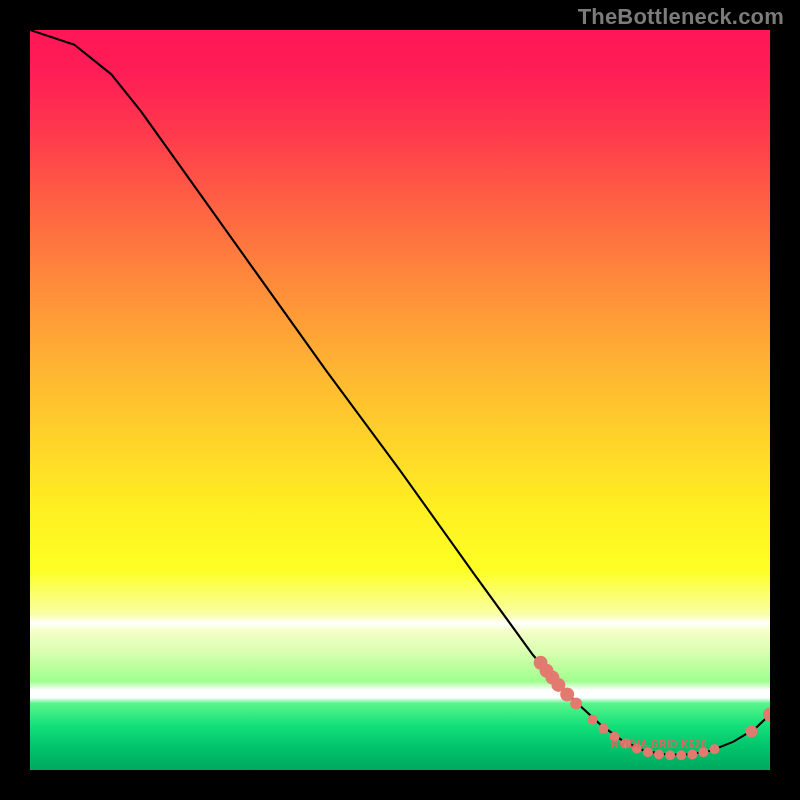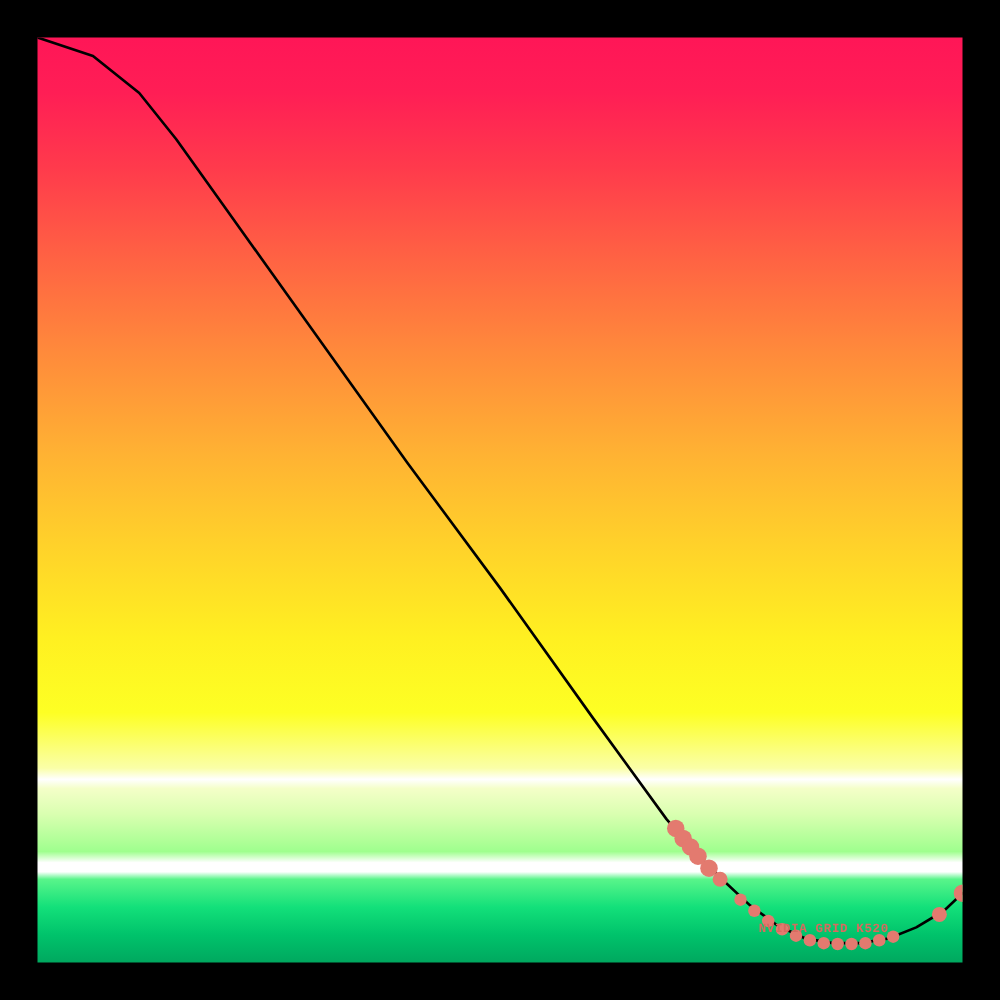--- a/index.html
+++ b/index.html
@@ -87,20 +87,21 @@
     white-space: nowrap;
     transform: translate(-50%, -50%);
     pointer-events: none;
   }
 </style>
 </head>
 <body>
 
 <div class="stage">
 
+  <div class="watermark">TheBottleneck.com</div>
 
   <div class="plot-area">
 
     <svg class="curve-svg" viewBox="0 0 740 740" preserveAspectRatio="none">
       <path id="curve-path" class="curve-path" d="M 0.0 0.0 L 44.4 14.8 L 81.4 44.4 L 111.0 81.4 L 148.0 133.2 L 222.0 236.8 L 296.0 340.4 L 370.0 440.3 L 444.0 543.9 L 503.2 625.3 L 525.4 651.2 L 547.6 673.4 L 569.8 694.1 L 592.0 710.4 L 614.2 720.8 L 636.4 724.5 L 658.6 724.5 L 680.8 720.8 L 703.0 711.9 L 725.2 698.6 L 740.0 684.5"></path>
       <g id="marker-layer">
           <circle cx="510.6" cy="632.7" r="7" class="marker"></circle>
           <circle cx="516.5" cy="640.8" r="7" class="marker"></circle>
           <circle cx="522.4" cy="647.5" r="7" class="marker"></circle>
           <circle cx="528.4" cy="654.9" r="7" class="marker"></circle>
@@ -116,16 +117,16 @@
           <circle cx="640.1" cy="725.2" r="5" class="marker"></circle>
           <circle cx="651.2" cy="725.2" r="5" class="marker"></circle>
           <circle cx="662.3" cy="724.5" r="5" class="marker"></circle>
           <circle cx="673.4" cy="722.2" r="5" class="marker"></circle>
           <circle cx="684.5" cy="719.3" r="5" class="marker"></circle>
           <circle cx="721.5" cy="701.5" r="6" class="marker"></circle>
           <circle cx="740.0" cy="684.5" r="7" class="marker"></circle>
         </g>
     </svg>
 
-    <div id="inline-label" class="inline-label" style="left: 629px; top: 714.1px; font-family: Liberation Mono, monospace;">NVIDIA GRID K520</div>
+    <div id="inline-label" class="inline-label" style="left: 629px; top: 714.1px;">NVIDIA GRID K520</div>
   </div>
 
 </div>
 
 </body></html>

